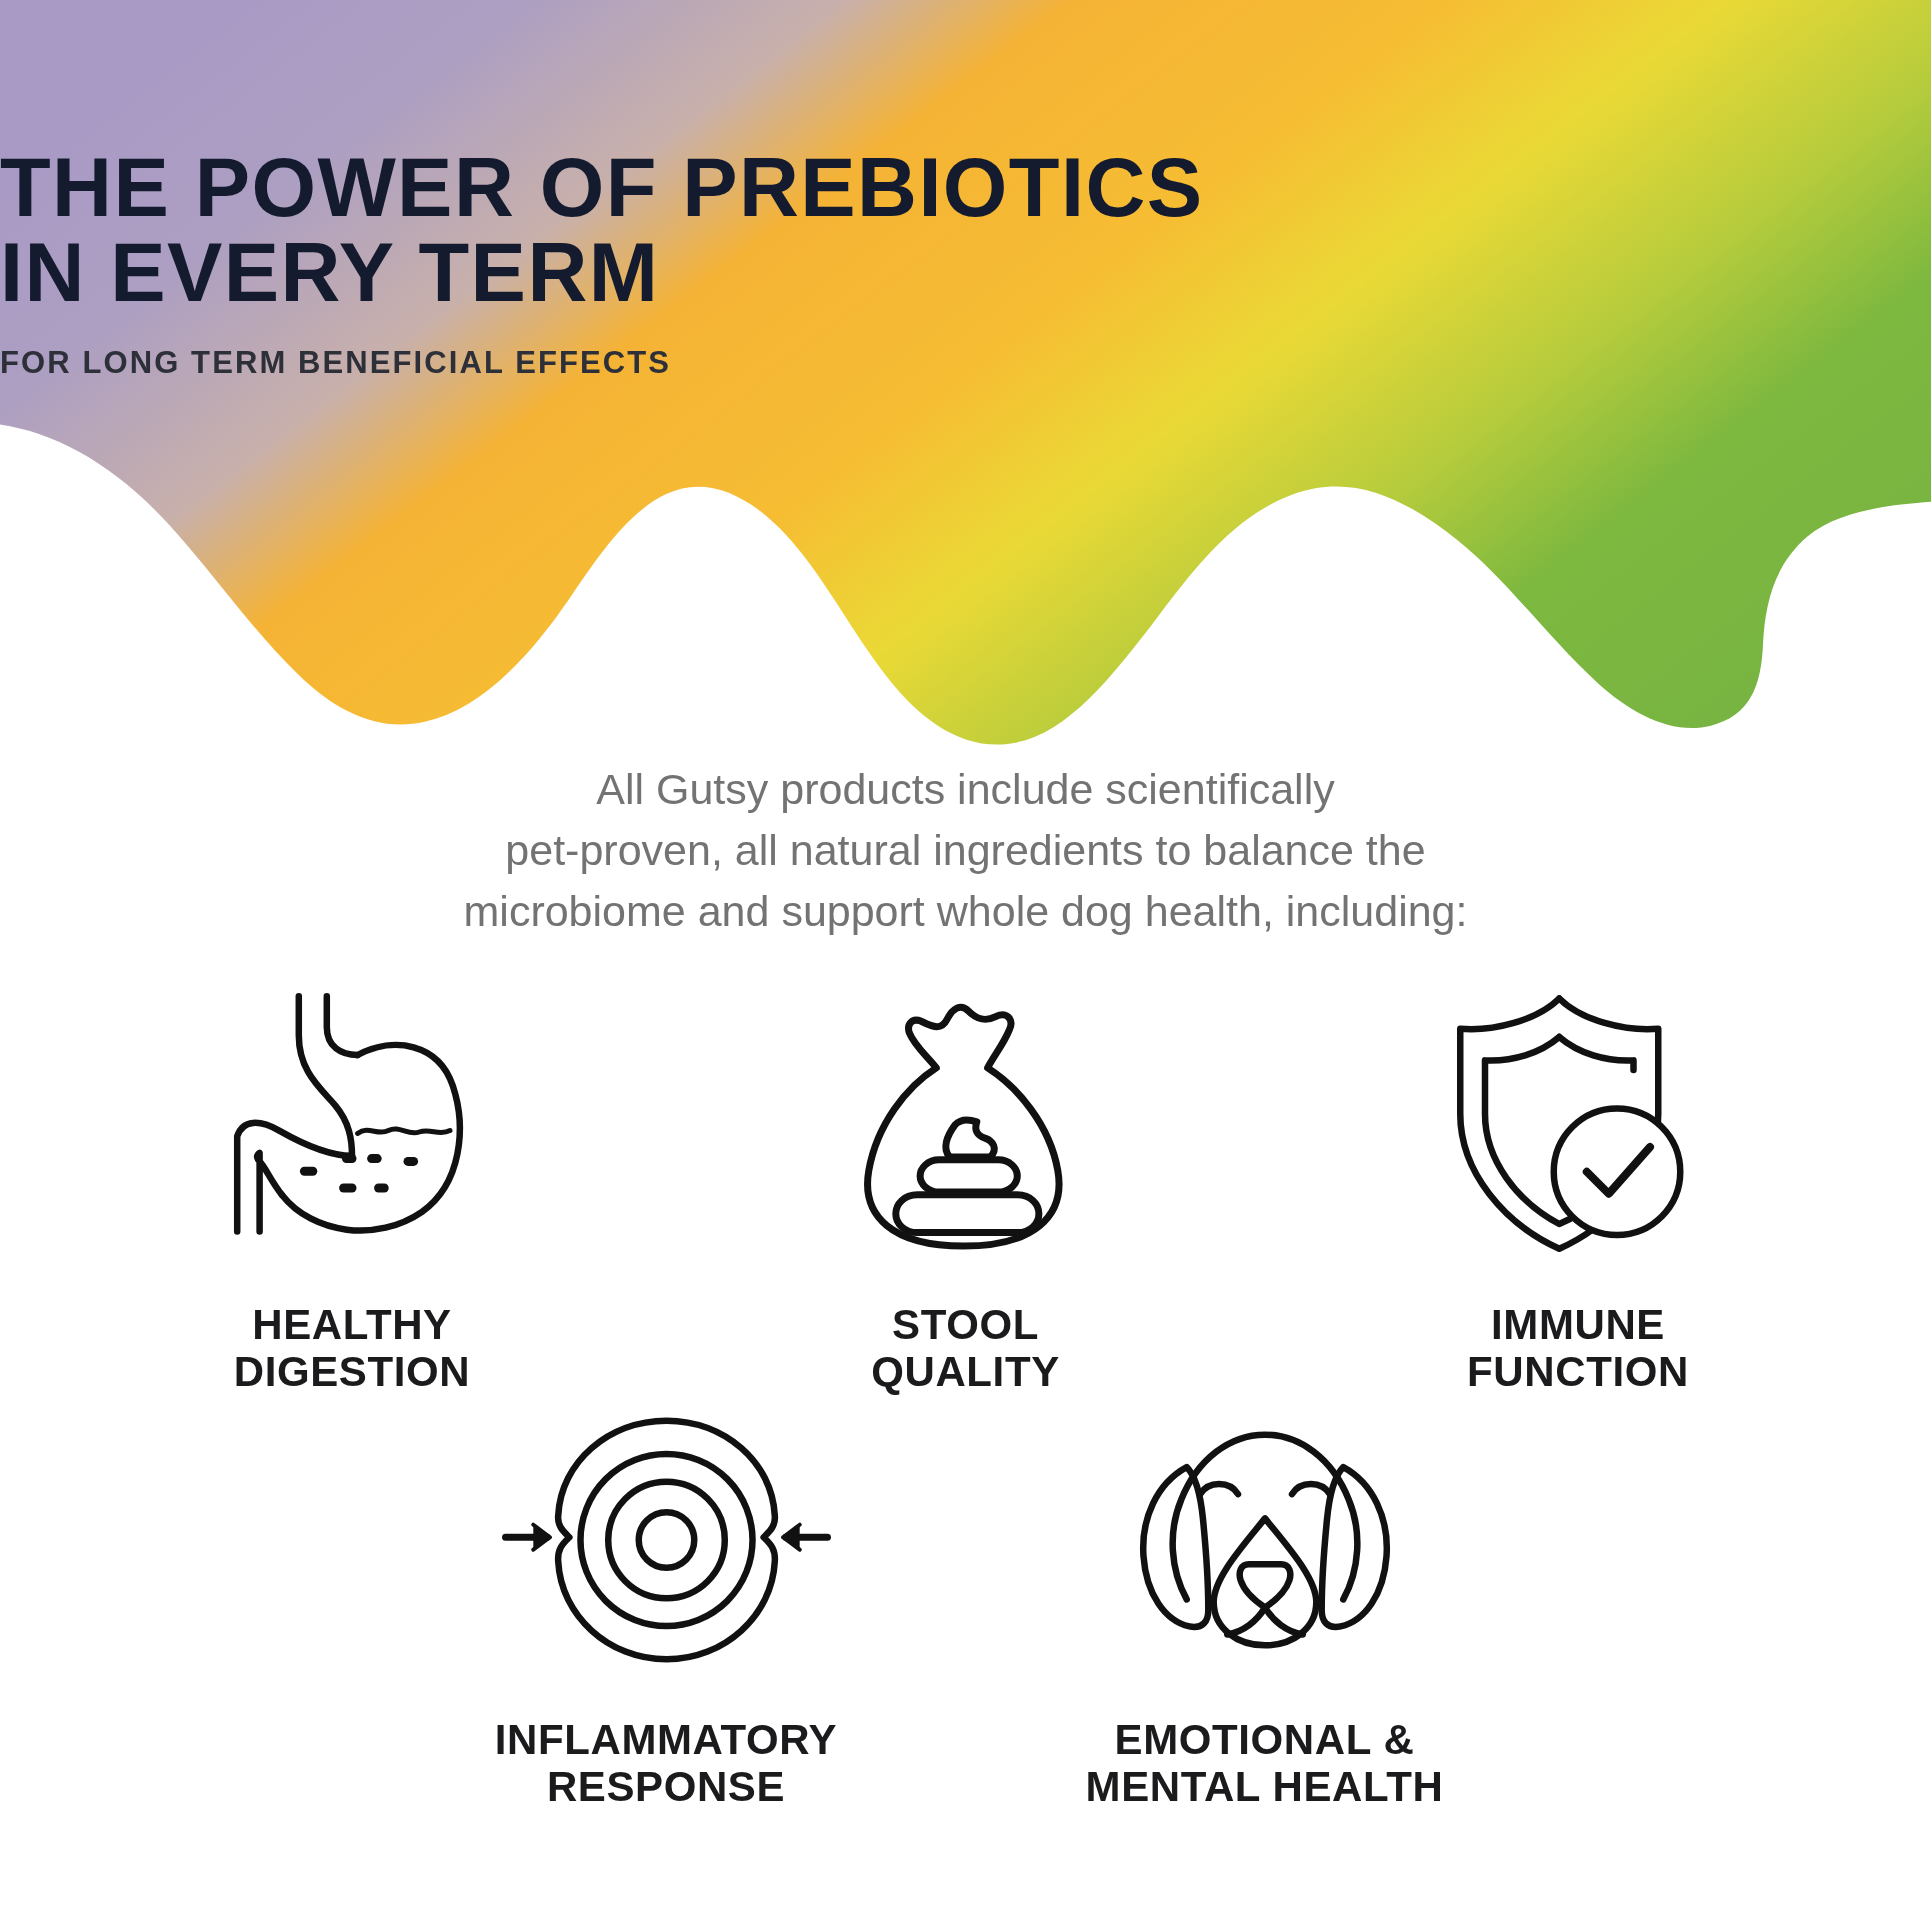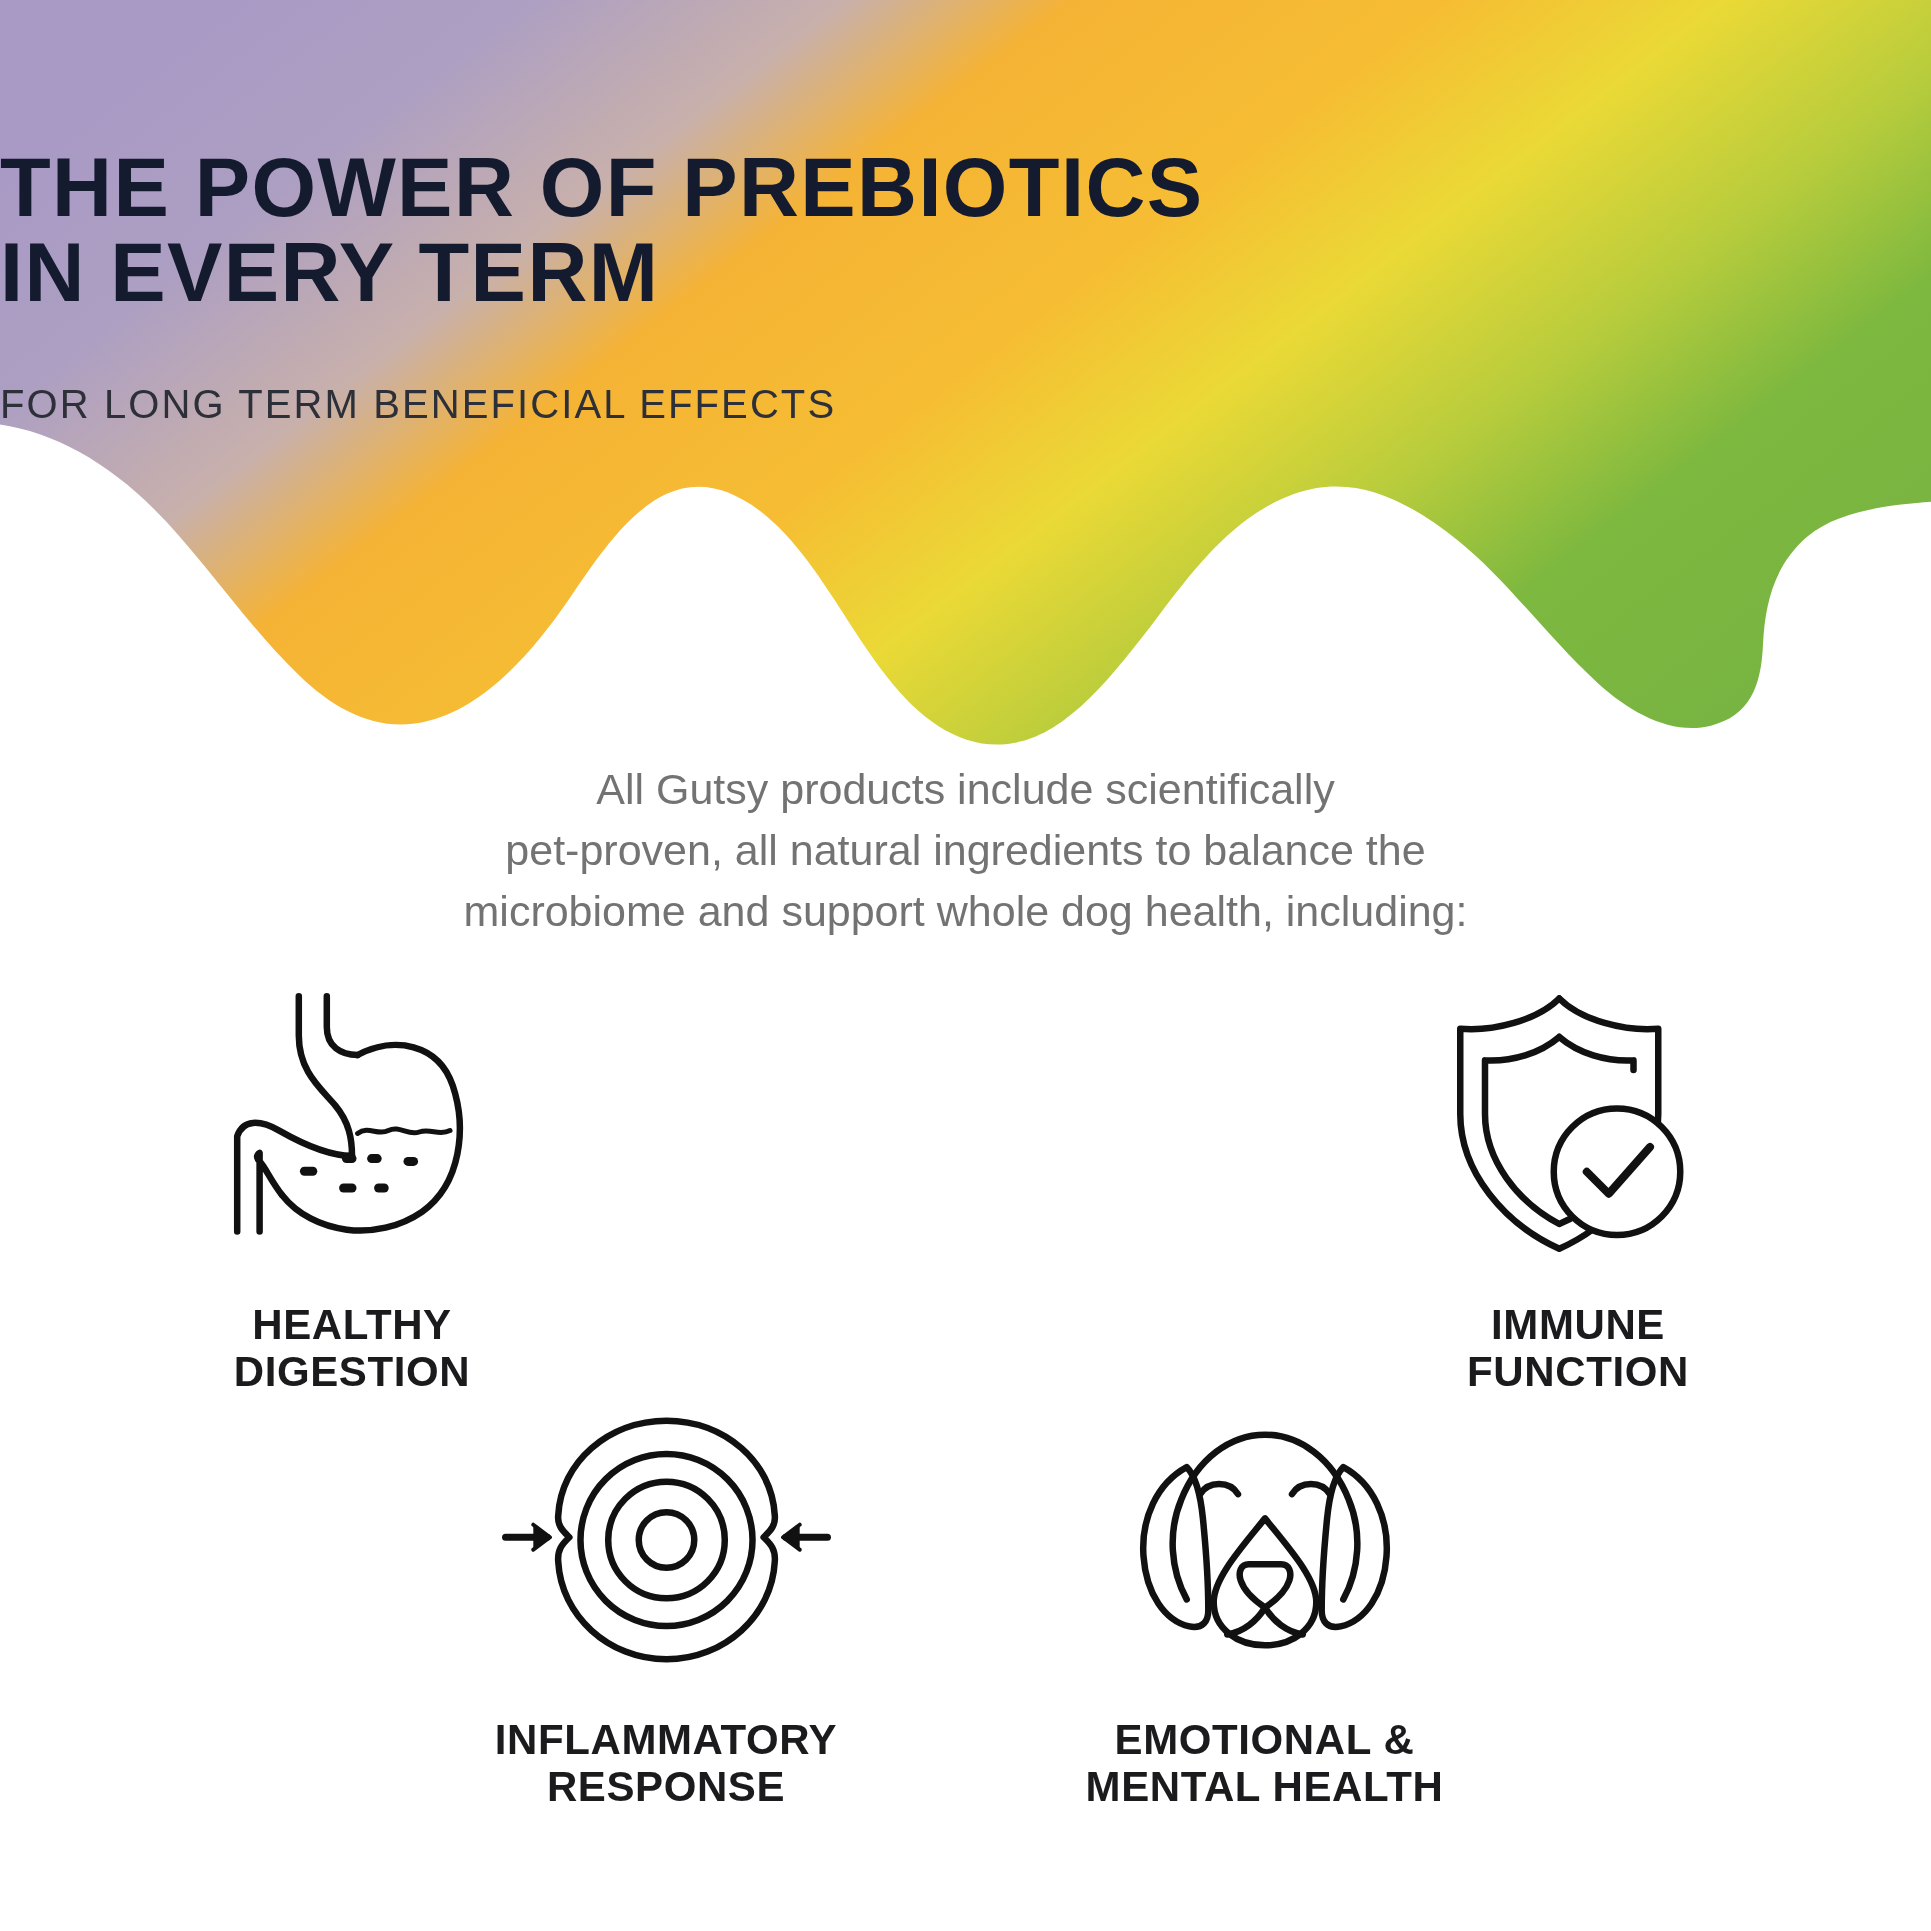--- a/index.html
+++ b/index.html
@@ -34,23 +34,23 @@
     margin-top:145px;
     font-size:83px;
     font-weight:bold;
     letter-spacing:1.4px;
     line-height:1.03;
     color:#141b2e;
     font-family:"Liberation Sans", sans-serif;
   }
   .title .l2 { display:block; }
   .subtitle {
-    margin-top:66px;
-    font-size:40px;
-    font-weight:normal;
+    margin-top:29px;
+    font-size:31px;
+    font-weight:bold;
     letter-spacing:2.1px;
     color:#2d3038;
     font-family:"Liberation Sans", sans-serif;
   }
 
   
   .intro {
     position:absolute;
     left:50%;
     transform:translateX(-50%);
@@ -175,20 +175,54 @@
         <path d="M140,126 L144,126" stroke-width="9"></path>
         <path d="M66,133 L72,133" stroke-width="9"></path>
         <path d="M94,145 L100,145" stroke-width="9"></path>
         <path d="M119,145 L123,145" stroke-width="9"></path>
       </svg>
     </div>
     <div class="label">HEALTHY
 DIGESTION</div>
   </div>
 
+  <div class="benefit" id="b-stool">
+    <div class="icon-wrap">
+      <svg class="ic" width="222" height="270" viewBox="0 0 160 200" fill="none" stroke="#111111" stroke-width="7" stroke-linecap="round" stroke-linejoin="round">
+
+        <path d="M58,54
+                 C52,46 42,38 38,28
+                 C36,22 40,16 48,20
+                 C56,24 62,26 66,18
+                 C70,10 76,6 82,12
+                 C88,18 94,20 102,16
+                 C110,12 116,18 112,26
+                 C108,36 100,46 96,54
+                 C118,68 142,96 148,130
+                 C154,164 130,186 78,186
+                 C26,186 2,164 8,130
+                 C14,96 36,68 58,54 Z"></path>
+
+        <path d="M72,96
+                 C66,104 62,114 68,120
+                 L98,120
+                 C104,114 100,108 94,106
+                 C88,104 86,100 88,94
+                 C82,92 76,92 72,96 Z"></path>
+
+        <path d="M60,122 C52,122 46,128 46,134 C46,140 52,146 60,146
+                 L104,146 C112,146 118,140 118,134 C118,128 112,122 104,122 Z"></path>
+
+        <path d="M44,148 C34,148 28,155 28,162 C28,169 34,176 44,176
+                 L118,176 C128,176 134,169 134,162 C134,155 128,148 118,148 Z"></path>
+      </svg>
+    </div>
+    <div class="label">STOOL
+QUALITY</div>
+  </div>
 
   <div class="benefit" id="b-immune">
     <div class="icon-wrap">
       <svg class="ic" width="275" height="280" viewBox="0 0 200 200" fill="none" stroke="#111111" stroke-width="6.5" stroke-linecap="round" stroke-linejoin="round">
 
         <path d="M86,8 C70,24 38,32 14,30
                  L14,92 C14,134 46,172 86,190
                  C104,182 120,170 132,156"></path>
         <path d="M86,8 C102,24 134,32 158,30
                  L158,92 C158,104 156,114 152,124"></path>

